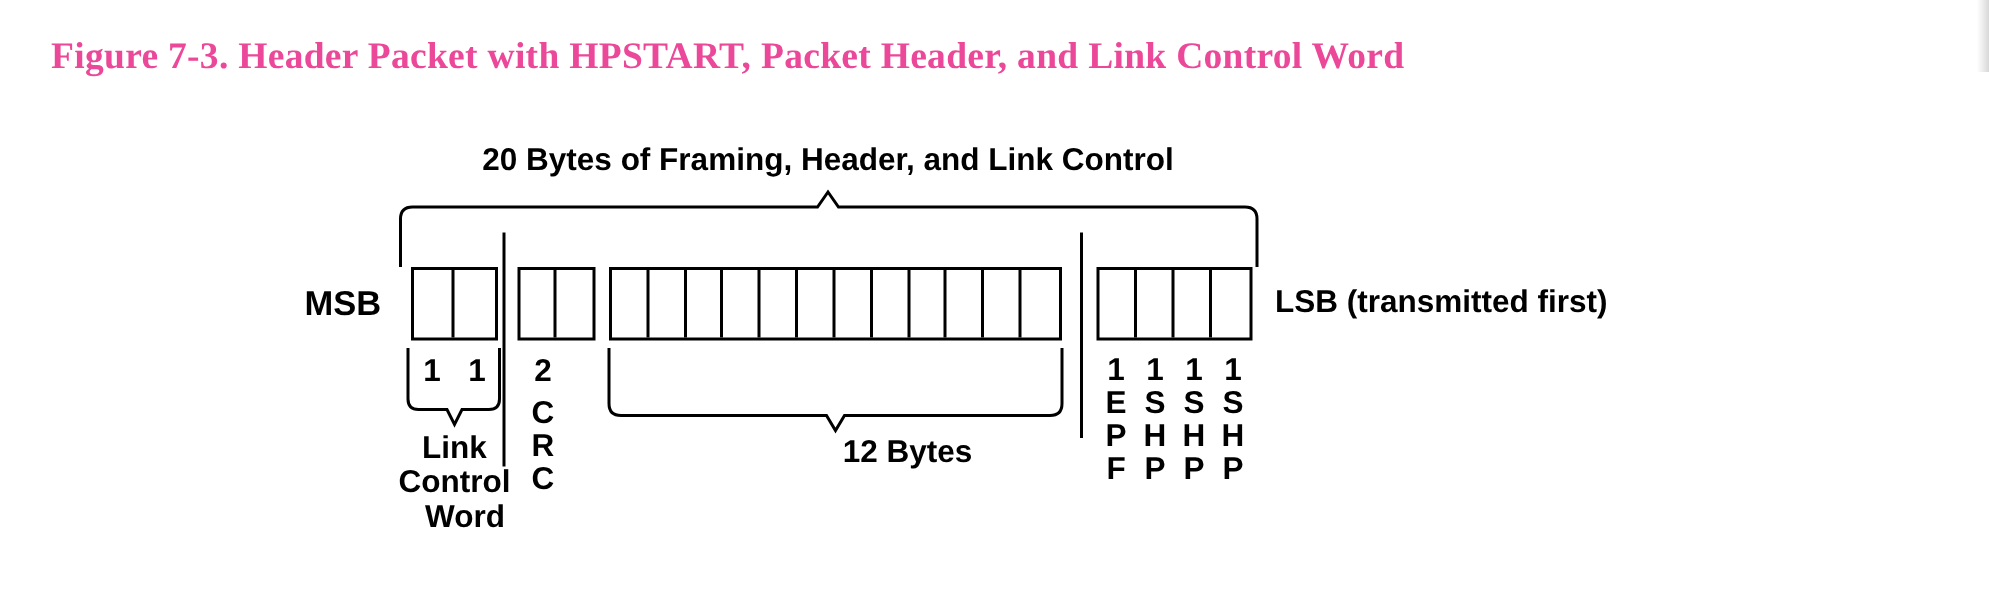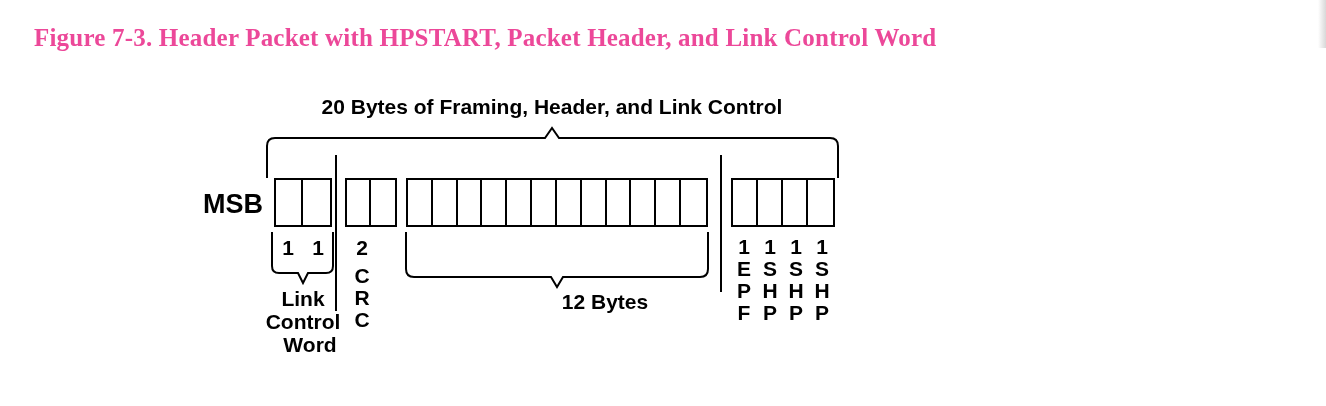--- a/index.html
+++ b/index.html
@@ -107,22 +107,23 @@
 
     <path d="M 272,232 L 272,266 Q 272,273 279,273 L 298,273 L 303,283 L 308,273 L 326,273 Q 333,273 333,266 L 333,232"></path>
 
     <path d="M 406,232 L 406,269 Q 406,277 414,277 L 551,277 L 557,287 L 563,277 L 700,277 Q 708,277 708,269 L 708,232"></path>
 
     <line x1="336" y1="155" x2="336" y2="311"></line>
 
     <line x1="721" y1="155" x2="721" y2="292"></line>
   </svg>
 
-  <div class="lbl" style="left:203px; top:191px; font-size:27px;">MSB</div>
-
+  <div class="lbl" style="left:203px; top:191px; font-size:23px;">MSB</div>
+
+  <div class="lbl" style="left:850px; top:191px; font-size:21px;">LSB (transmitted first)</div>
 
   <div class="strip" style="left:274px; width:58px;">
     <div class="cell" style="width:29px;"></div>
     <div class="cell" style="width:29px;"></div>
   </div>
 
   <div class="strip" style="left:345px; width:52px;">
     <div class="cell" style="width:26px;"></div>
     <div class="cell" style="width:26px;"></div>
   </div>

